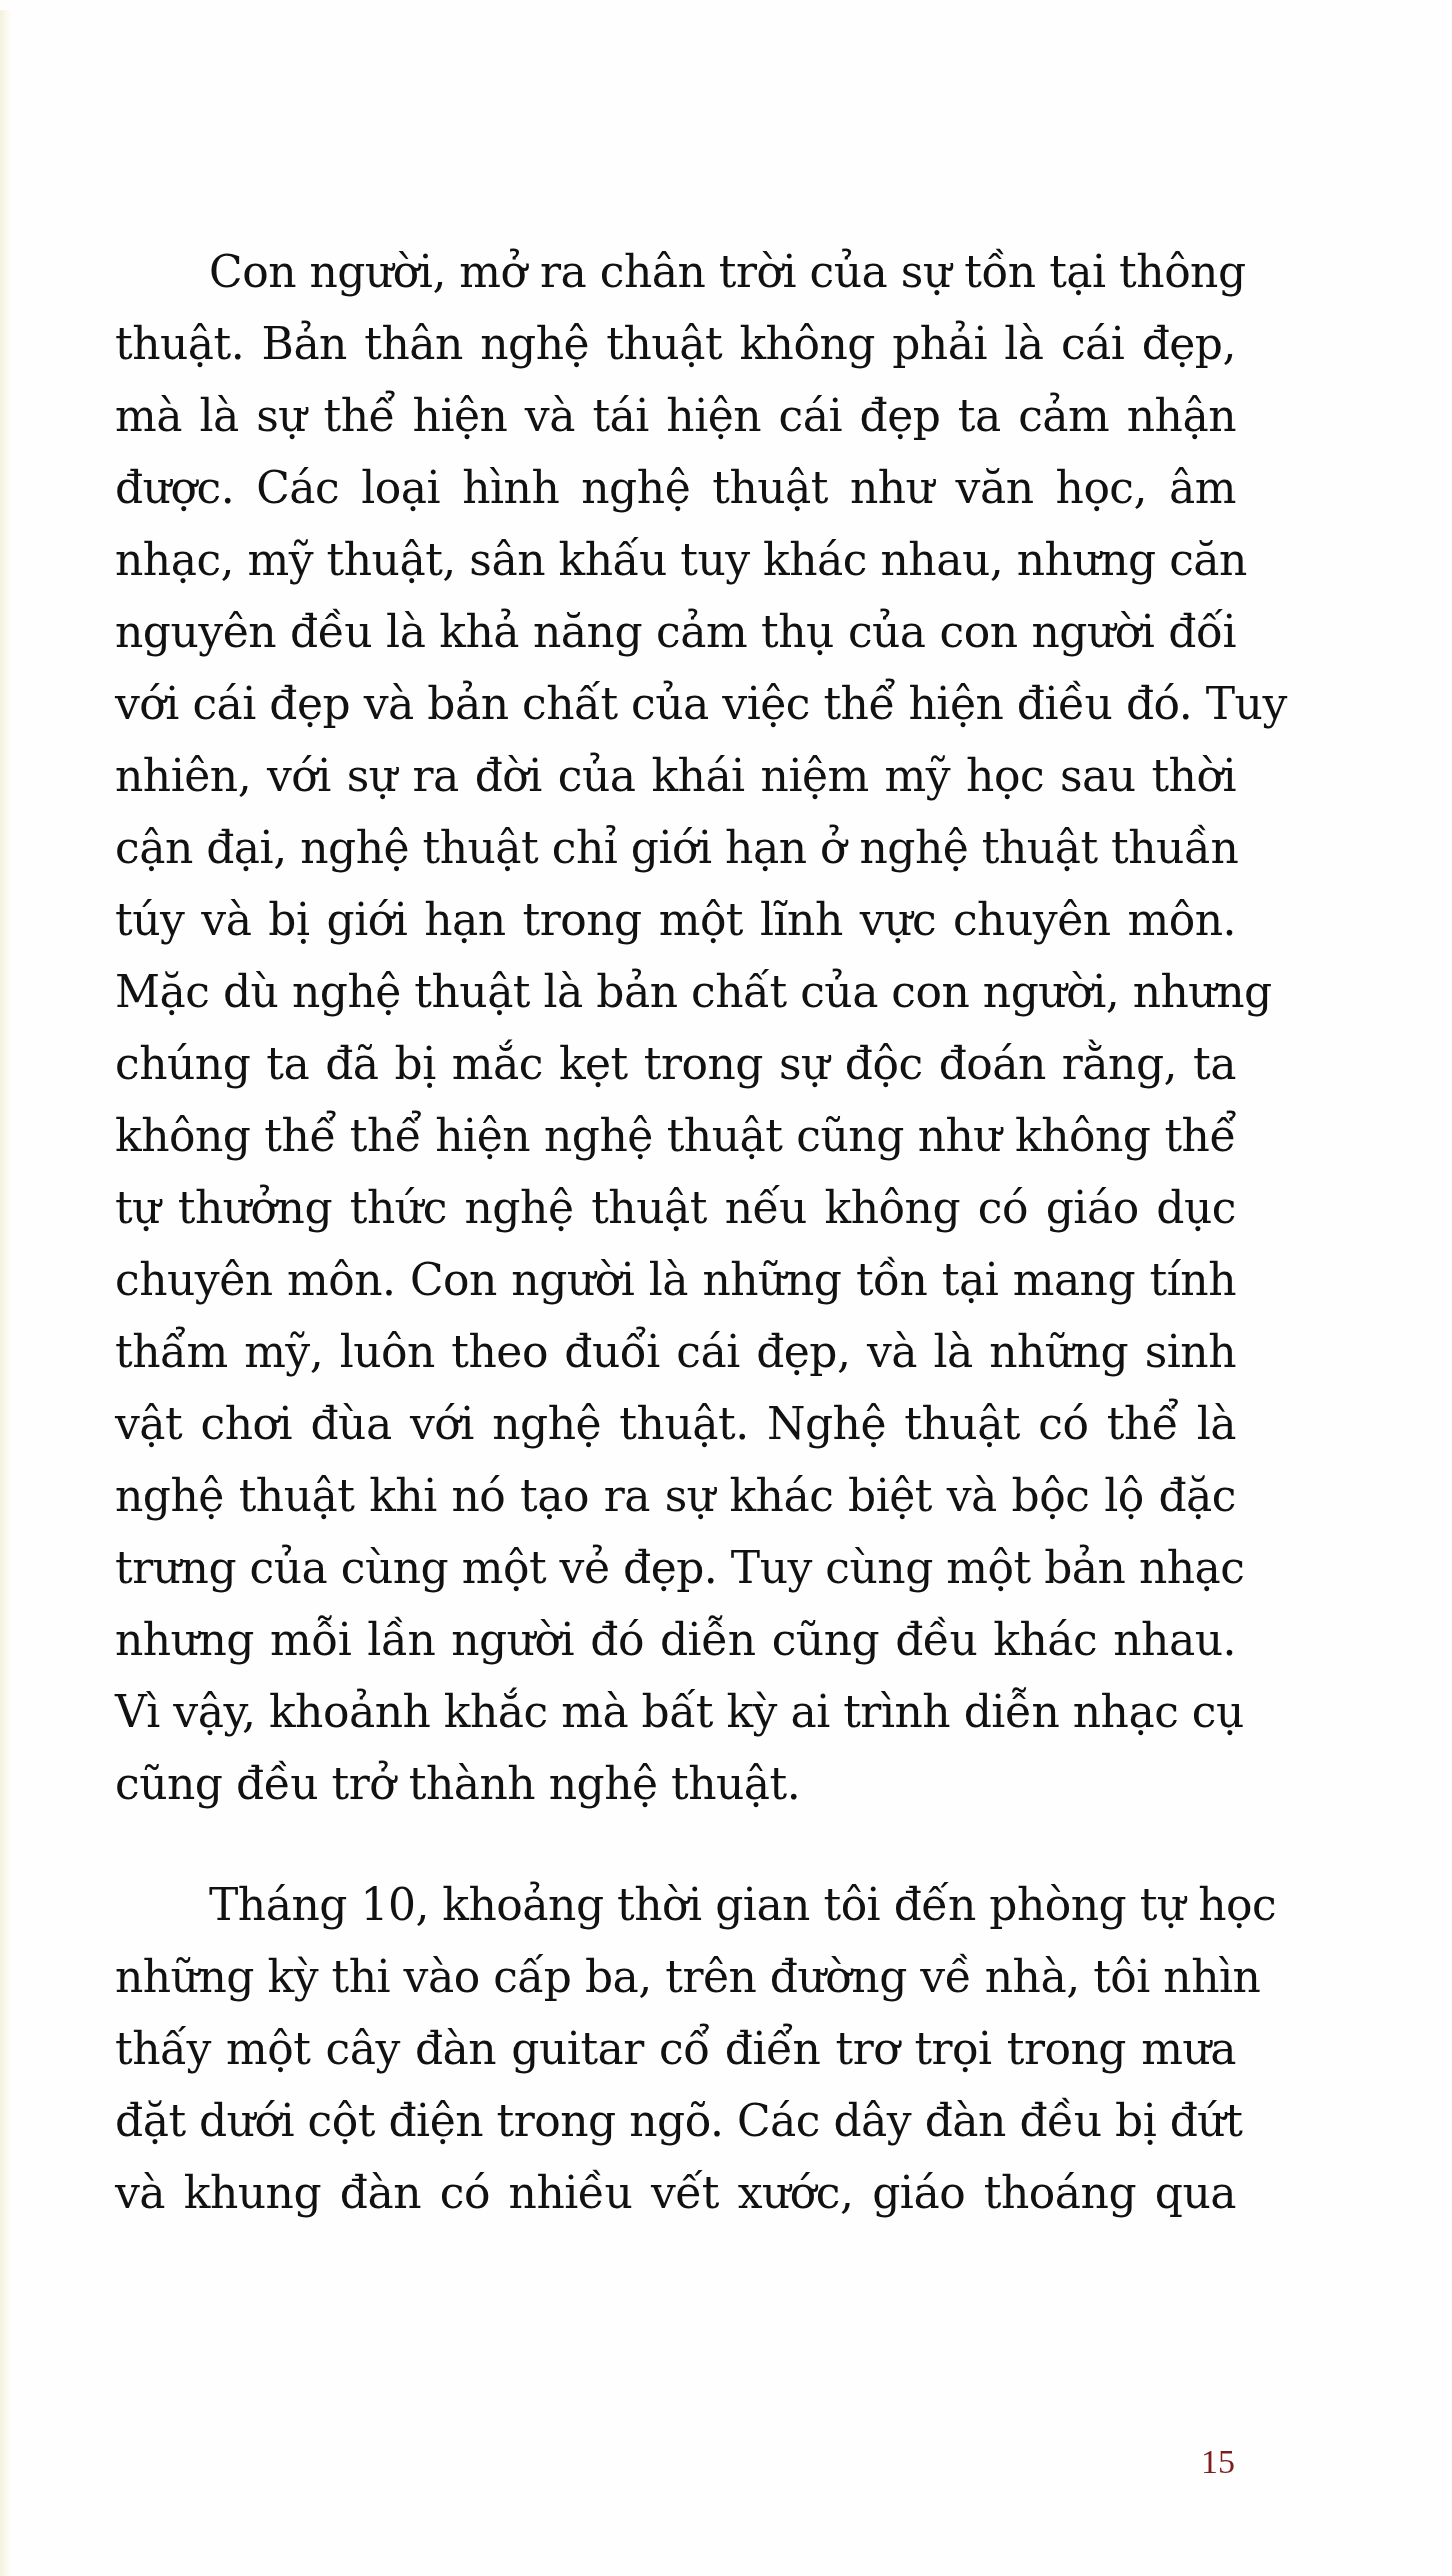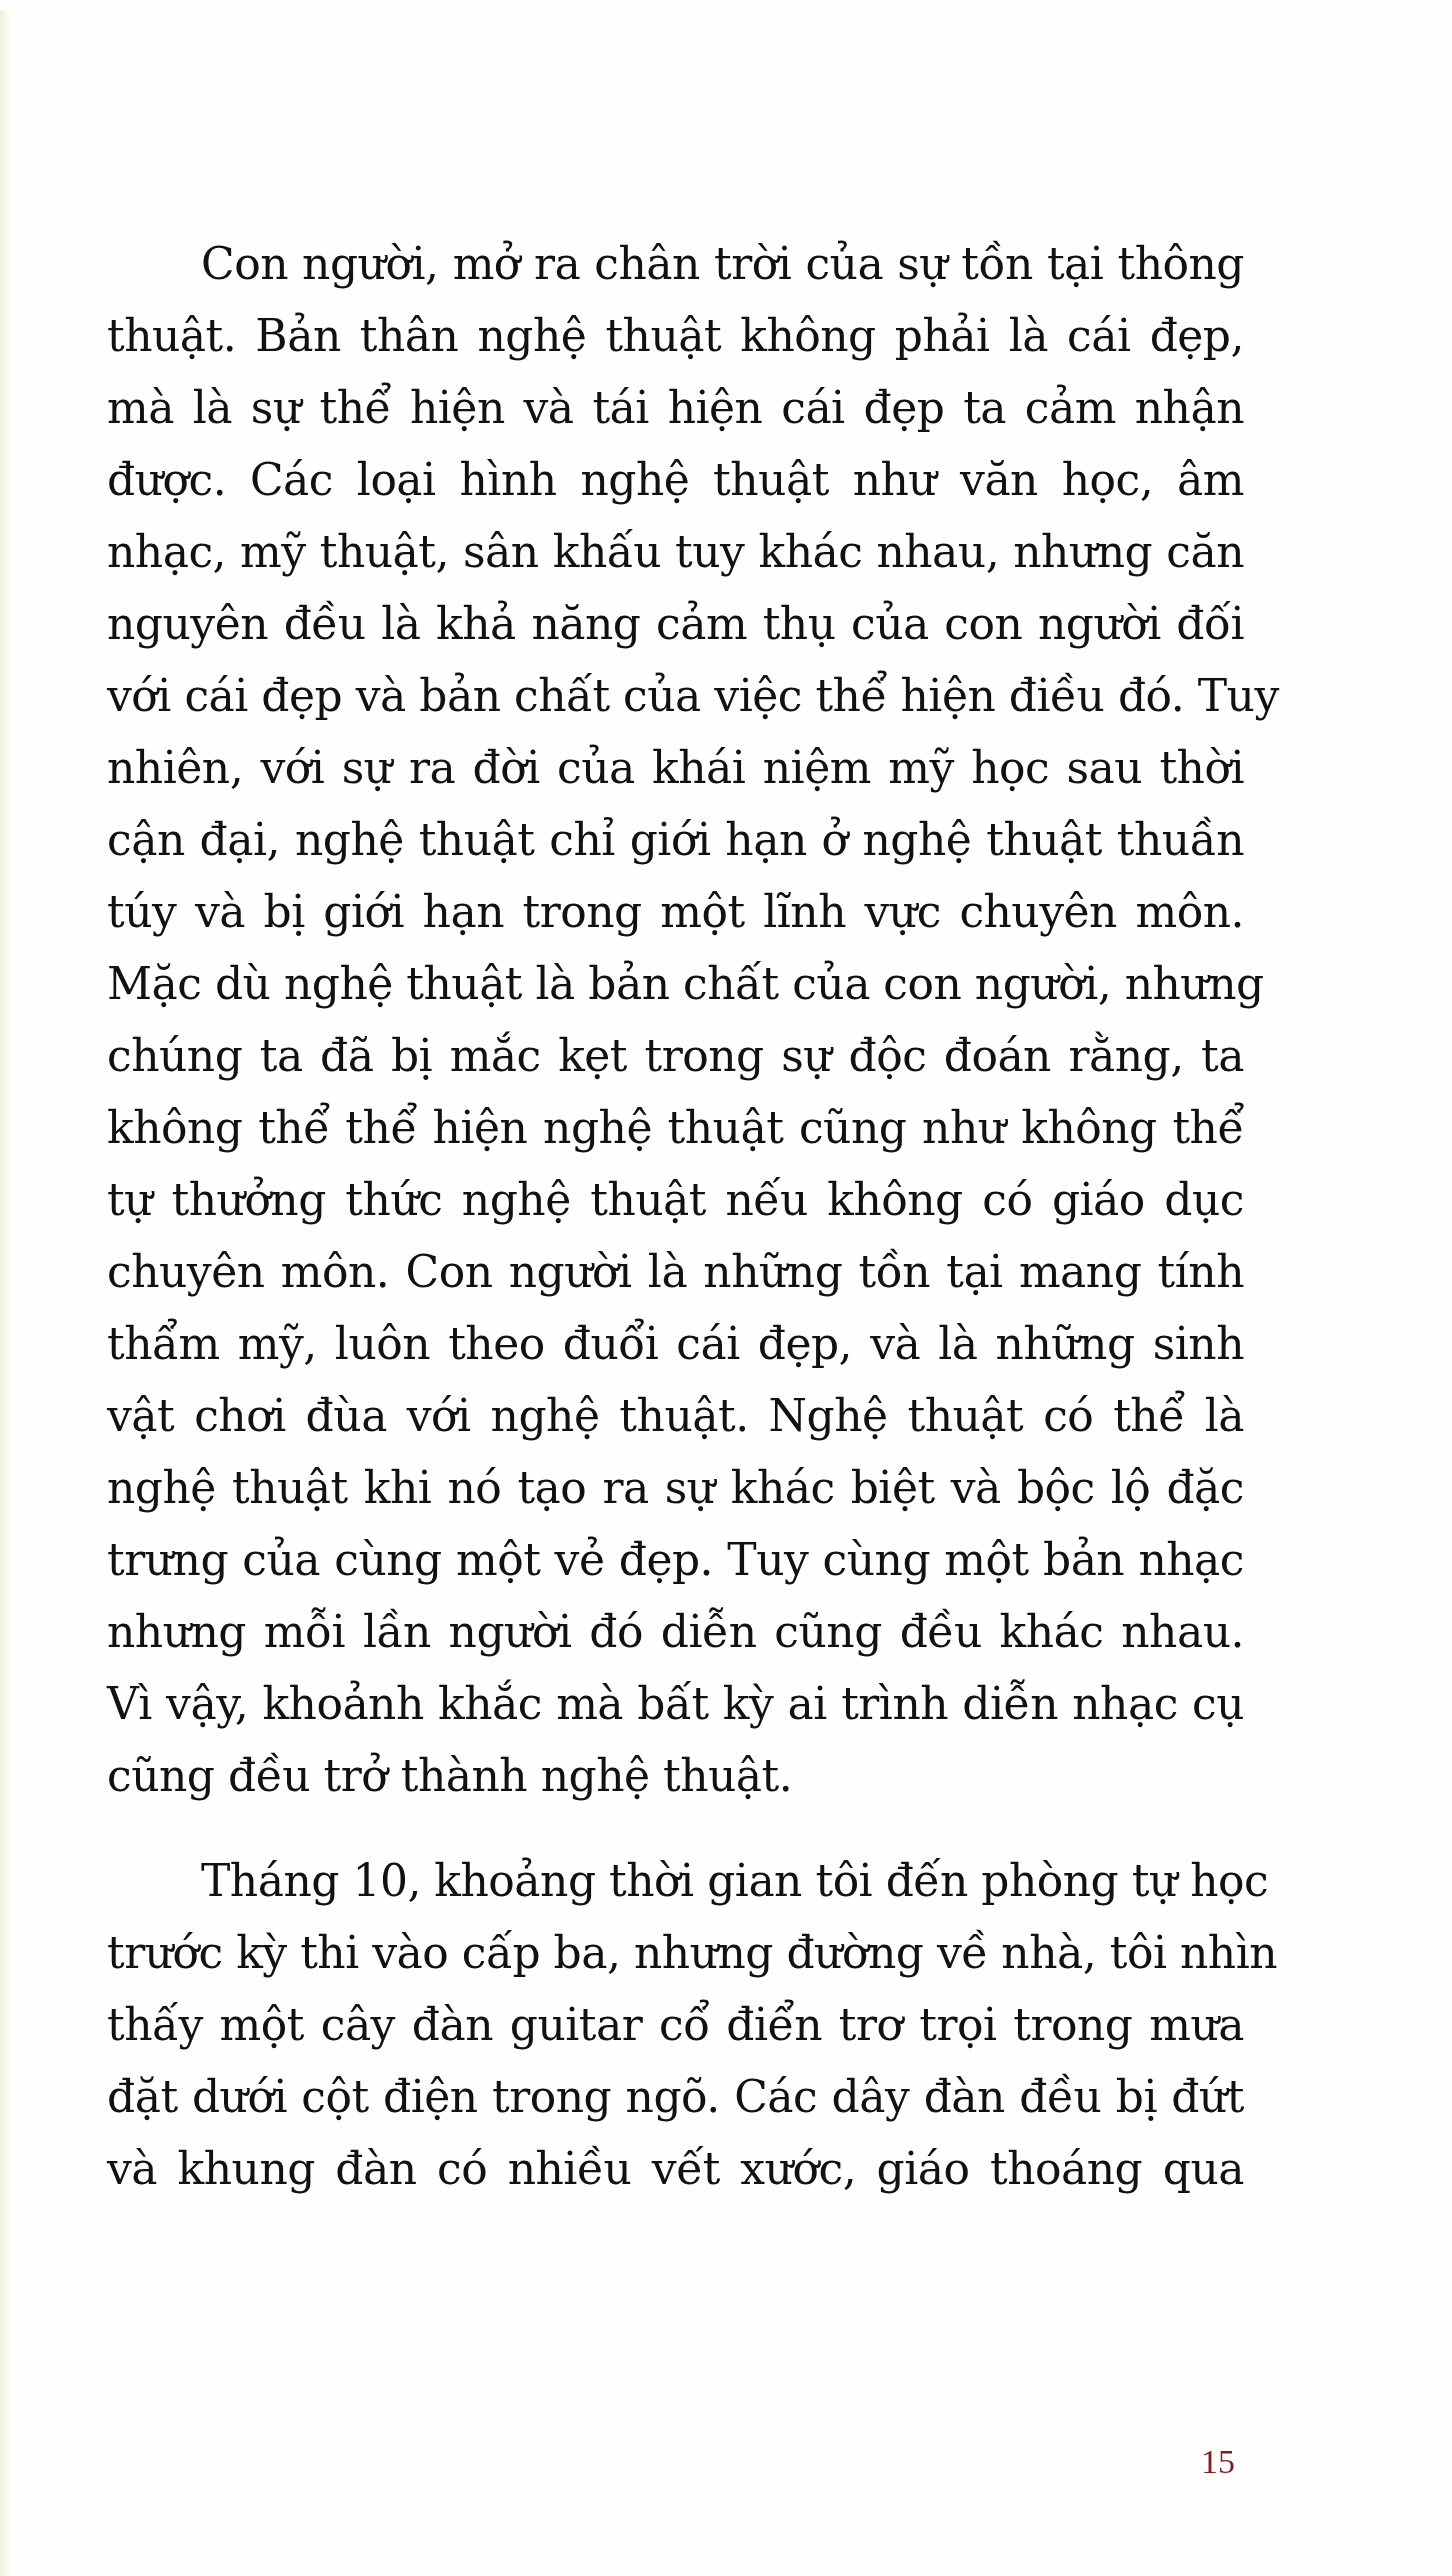--- a/index.html
+++ b/index.html
@@ -23,21 +23,21 @@
     height: 2566px;
     background: linear-gradient(to right, #f3f1dc, #fbfaf0 60%, rgba(255,255,255,0));
   }
   .text-block {
     position: absolute;
     left: 99px;
     top: 220px;
     width: 1153px;
   }
   .paragraph {
-    margin: 8px;
+    margin: 16px;
   }
   .line {
     display: block;
     height: 72px;
     line-height: 72px;
     font-size: 44px;
     white-space: nowrap;
     text-align: justify;
     text-align-last: justify;
     letter-spacing: -0.5px;
@@ -87,21 +87,21 @@
     <span class="line">vật chơi đùa với nghệ thuật. Nghệ thuật có thể là</span>
     <span class="line">nghệ thuật khi nó tạo ra sự khác biệt và bộc lộ đặc</span>
     <span class="line">trưng của cùng một vẻ đẹp. Tuy cùng một bản nhạc</span>
     <span class="line">nhưng mỗi lần người đó diễn cũng đều khác nhau.</span>
     <span class="line">Vì vậy, khoảnh khắc mà bất kỳ ai trình diễn nhạc cụ</span>
     <span class="line last">cũng đều trở thành nghệ thuật.</span>
   </p>
   <div class="para-gap"></div>
   <p class="paragraph">
     <span class="line indent">Tháng 10, khoảng thời gian tôi đến phòng tự học</span>
-    <span class="line">trước kỳ thi vào cấp ba, nhưng đường về nhà, tôi nhìn</span>
+    <span class="line">những kỳ thi vào cấp ba, trên đường về nhà, tôi nhìn</span>
     <span class="line">thấy một cây đàn guitar cổ điển trơ trọi trong mưa</span>
     <span class="line">đặt dưới cột điện trong ngõ. Các dây đàn đều bị đứt</span>
     <span class="line">và khung đàn có nhiều vết xước, giáo thoáng qua</span>
   </p>
 </div>
 
 <div class="page-number">15</div>
 
 
 </body></html>

